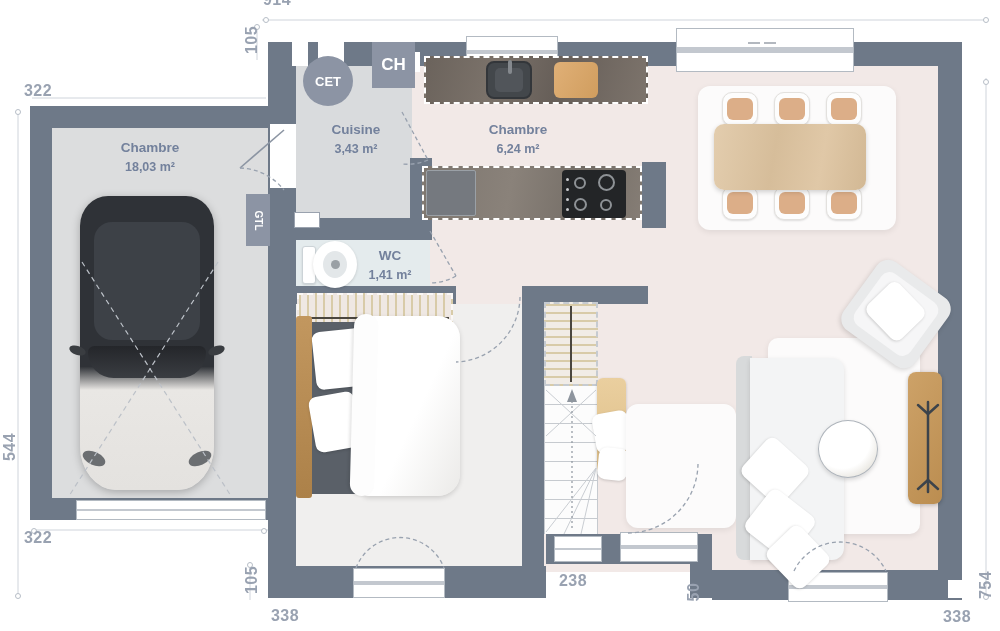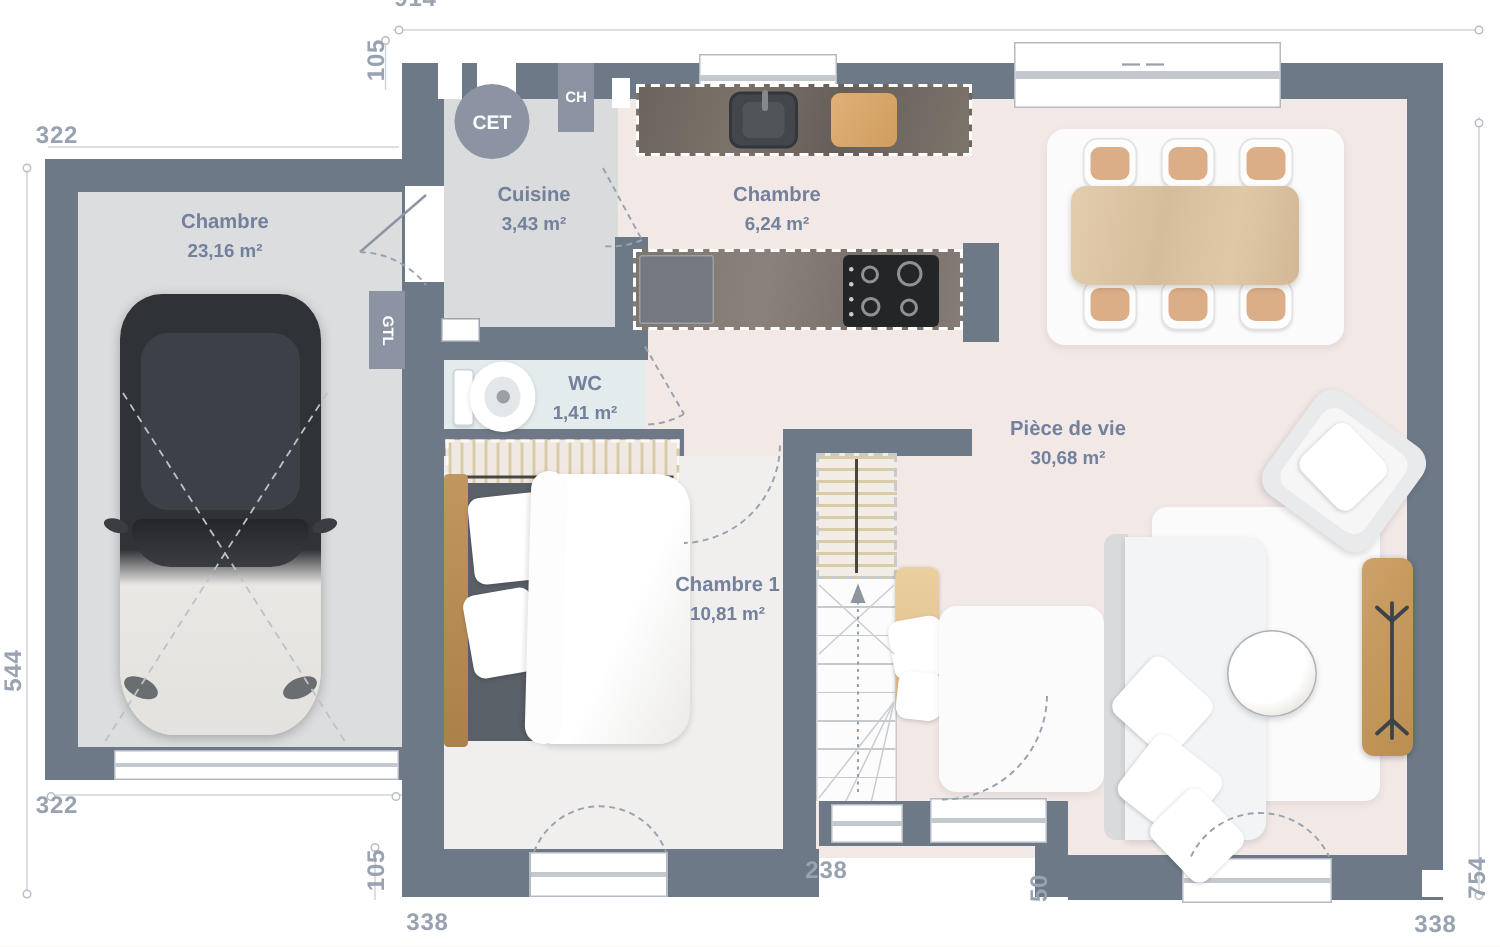--- a/index.html
+++ b/index.html
@@ -73,21 +73,21 @@
   <div class="window-h" style="left:676px;top:28px;width:178px;height:44px"></div>
   <div class="window-h" style="left:76px;top:500px;width:190px;height:20px"></div>
   <div class="window-h" style="left:353px;top:568px;width:92px;height:30px"></div>
   <div class="window-h" style="left:554px;top:536px;width:48px;height:26px"></div>
   <div class="window-h" style="left:620px;top:532px;width:78px;height:30px"></div>
   <div class="window-h" style="left:788px;top:572px;width:100px;height:30px"></div>
 
   <div class="equip" style="left:303px;top:56px;width:50px;height:50px;border-radius:50%;font-size:13px">
       <span>CET</span>
     </div>
-  <div class="equip" style="left:372px;top:42px;width:24px;height:46px;font-size:10px">
+  <div class="equip" style="left:372px;top:42px;width:43px;height:46px;font-size:17px">
       <span>CH</span>
     </div>
   <div class="equip" style="left:246px;top:194px;width:24px;height:52px;font-size:10px">
       <span style="transform:rotate(90deg)">GTL</span>
     </div>
 
   <div class="counter" style="left:424px;top:56px;width:224px;height:48px;background:linear-gradient(105deg,#6b635c,#7b726a 30%,#665e58 60%,#7d746c)">
     <div class="abs" style="left:60px;top:3px;width:46px;height:38px;background:#43474b;border:2px solid #33363a;border-radius:8px">
       <div class="abs" style="left:7px;top:5px;width:28px;height:24px;background:#51555a;border-radius:5px"></div>
       <div class="abs" style="left:20px;top:-3px;width:4px;height:14px;background:#85898e;border-radius:2px"></div>
@@ -241,48 +241,40 @@
     </g>
 
     <g stroke="#9aa0aa" stroke-width="1.5">
       <path d="M748,43 L760,43"></path>
         <path d="M764,43 L776,43"></path>
     </g>
   </svg>
 
   <div class="room-label" style="left:150px;top:138px">
     <div class="nm">Chambre</div>
-    <div class="ar">23,16 m²</div>
+    <div class="ar">18,03 m²</div>
   </div>
   <div class="room-label" style="left:356px;top:120px">
     <div class="nm">Cuisine</div>
     <div class="ar">3,43 m²</div>
   </div>
   <div class="room-label" style="left:518px;top:120px">
     <div class="nm">Chambre</div>
     <div class="ar">6,24 m²</div>
   </div>
   <div class="room-label" style="left:390px;top:246px">
     <div class="nm">WC</div>
     <div class="ar">1,41 m²</div>
-  </div>
-  <div class="room-label" style="left:485px;top:380px">
-    <div class="nm">Chambre 1</div>
-    <div class="ar">10,81 m²</div>
-  </div>
-  <div class="room-label" style="left:712px;top:276px">
-    <div class="nm">Pièce de vie</div>
-    <div class="ar">30,68 m²</div>
   </div>
 
   <div class="dim" style="left:277px;top:0">914</div>
   <div class="dim v" style="left:252px;top:40px">105</div>
   <div class="dim" style="left:38px;top:91px">322</div>
   <div class="dim v" style="left:10px;top:447px">544</div>
   <div class="dim" style="left:38px;top:538px">322</div>
   <div class="dim v" style="left:252px;top:580px">105</div>
   <div class="dim" style="left:285px;top:616px">338</div>
-  <div class="dim" style="left:551px;top:581px">238</div>
+  <div class="dim" style="left:573px;top:581px">238</div>
   <div class="dim v" style="left:694px;top:592px">50</div>
   <div class="dim v" style="left:986px;top:585px">754</div>
   <div class="dim" style="left:957px;top:617px">338</div>
 
 </div>
 
 </body></html>

